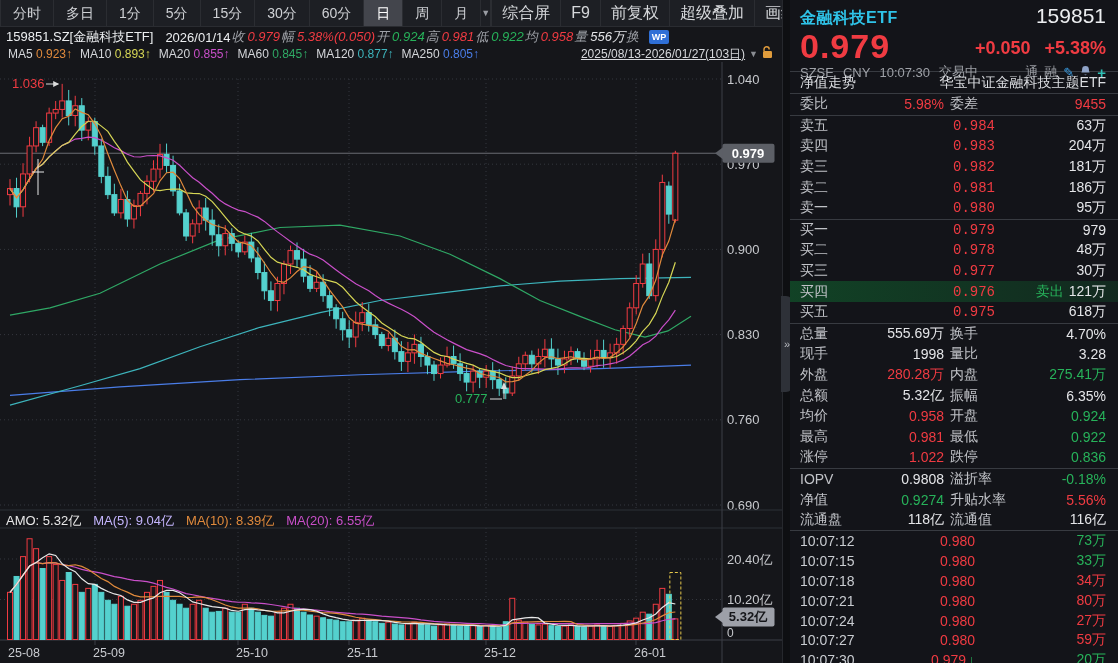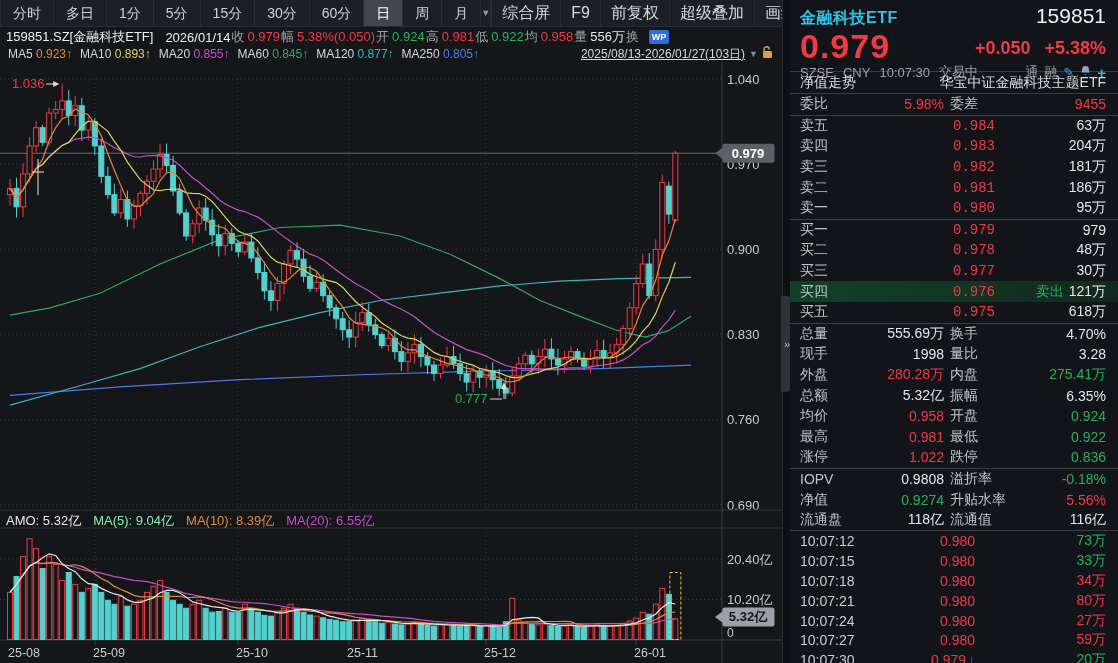--- a/index.html
+++ b/index.html
@@ -16,21 +16,21 @@
   .minidrop{width:18px;line-height:26px;text-align:center;font-size:9px;color:#9a9da3;border-right:1px solid #2b2d32;}
   .sp{flex:1}
   .tbtn{padding:0 10px;font-size:16px;line-height:26px;color:#d6d8db;border-left:1px solid #2b2d32;white-space:nowrap;}
   .ticon{width:26px;text-align:center;line-height:26px;font-size:15px;color:#c6c8cc;border-left:1px solid #2b2d32;}
   .qmark{display:inline-block;width:14px;height:14px;line-height:14px;border:1px solid #9a9da3;border-radius:50%;
          font-size:10px;color:#c6c8cc;text-align:center;vertical-align:1px;}
 
   .row2{position:absolute;left:0;top:27px;width:782px;height:20px;display:flex;align-items:center;font-size:13px;}
   .row2 .sym{margin-left:6px;color:#eceef0;}
   .row2 .dt{margin-left:12px;color:#eceef0;}
-  .fld{margin-left:1px;white-space:nowrap;}
+  .fld{margin-left:1px;white-space:nowrap;font-style:italic;}
   .fld .lb{color:#9ea1a7;margin-right:3px;}
   .wp{margin-left:7px;display:inline-block;width:20px;height:14px;line-height:14px;border-radius:2px;
       background:#2f6fd6;color:#fff;font-size:9px;font-weight:bold;text-align:center;}
 
   .row3{position:absolute;left:0;top:46px;width:782px;height:16px;display:flex;align-items:center;font-size:12px;border-bottom:1px solid #2a2c31;}
   .mai{margin-left:8px;white-space:nowrap;color:#d4d6da;}
   .row3 .range{margin-left:auto;color:#d6d8dc;text-decoration:underline;}
   .row3 .caret{color:#8a8d93;font-size:9px;margin:0 4px;}
   .row3 .lock{margin-right:8px;display:inline-block;vertical-align:-2px;}
 
@@ -520,21 +520,21 @@
         <line x1="636" y1="578" x2="636" y2="583" stroke="#3c3f46" stroke-width="1"></line>
         <text x="8" y="595" fill="#c9cbd0" font-size="12.5">25-08</text>
         <text x="93" y="595" fill="#c9cbd0" font-size="12.5">25-09</text>
         <text x="236" y="595" fill="#c9cbd0" font-size="12.5">25-10</text>
         <text x="347" y="595" fill="#c9cbd0" font-size="12.5">25-11</text>
         <text x="484" y="595" fill="#c9cbd0" font-size="12.5">25-12</text>
         <text x="634" y="595" fill="#c9cbd0" font-size="12.5">26-01</text>
       </svg>
     <div class="amo" id="amo">
         <span style="color: rgb(232, 232, 232);">AMO: 5.32亿</span>
-        <span style="color: #86efac;">MA(5): 9.04亿</span>
+        <span style="color: #c4b5fd;">MA(5): 9.04亿</span>
         <span style="color: rgb(224, 138, 60);">MA(10): 8.39亿</span>
         <span style="color: rgb(201, 79, 201);">MA(20): 6.55亿</span>
       </div>
   </div>
 
   <div class="vdiv"></div>
   <div class="handle">»</div>
 
   <div class="panel">
     <div class="hdr sec">

